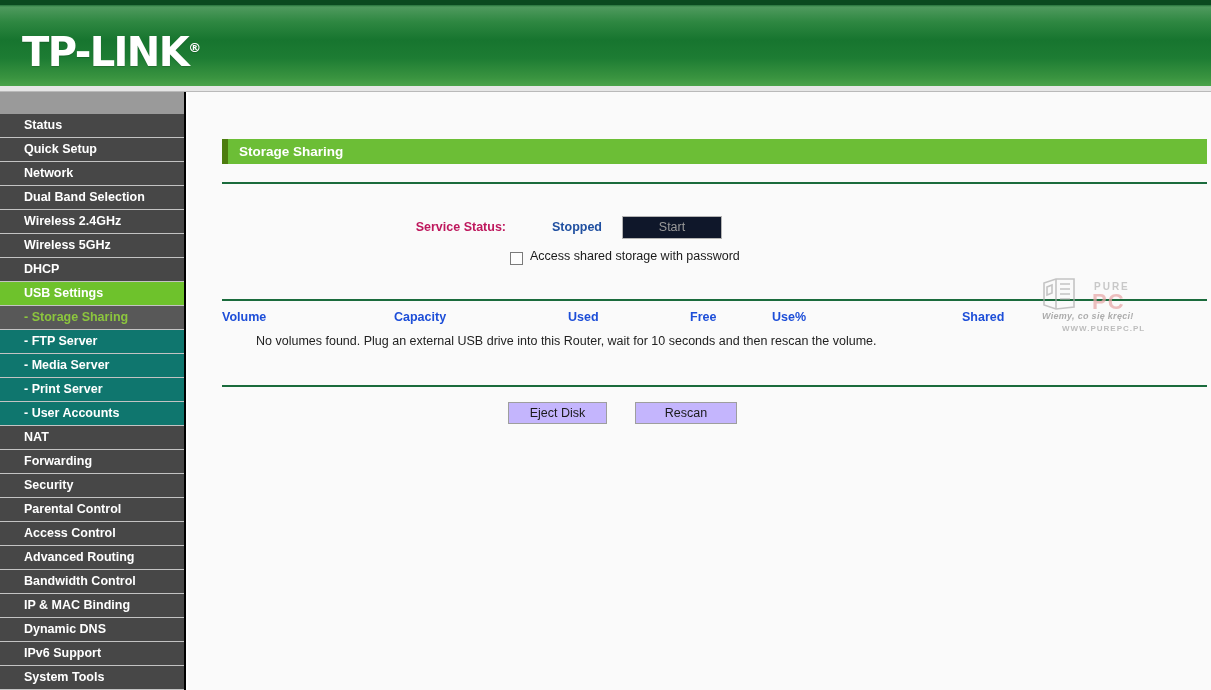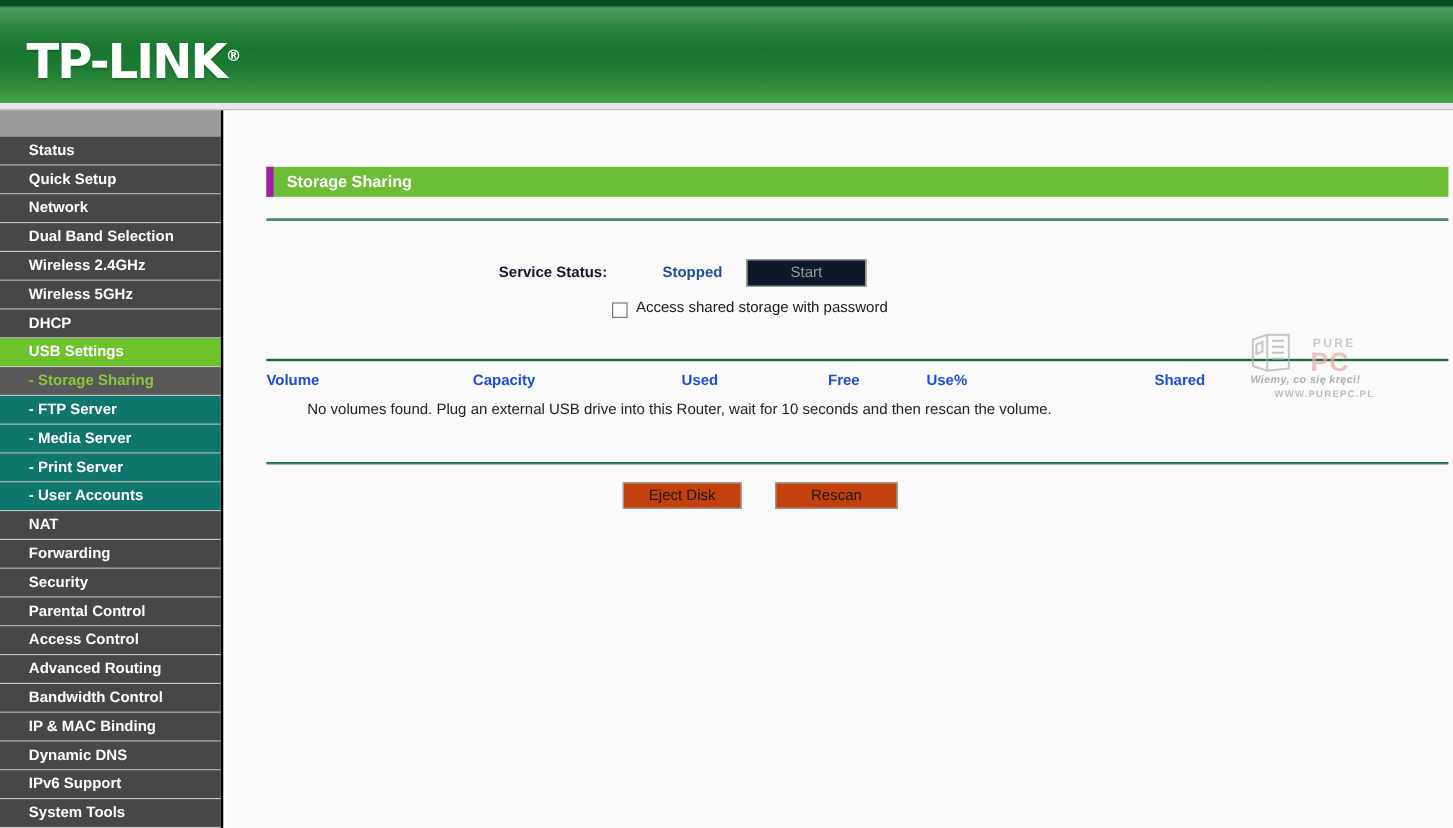--- a/index.html
+++ b/index.html
@@ -118,21 +118,21 @@
     width: 1023px;
     height: 598px;
     background: #fafafa;
   }
 
   #title-bar {
     position: absolute;
     left: 34px; top: 47px;
     width: 985px; height: 25px;
     background: #6cbe36;
-    border-left: 6px solid #a21caf;
+    border-left: 6px solid #4d7c0f;
     color: #ffffff;
     font-size: 13.5px;
     font-weight: bold;
     line-height: 25px;
     padding-left: 11px;
   }
 
   .hr-green {
     position: absolute;
     left: 34px;
@@ -151,21 +151,21 @@
     left: 34px; top: 124px;
     width: 985px; height: 30px;
   }
   #status-label {
     position: absolute;
     left: 164px; top: 4px;
     width: 120px;
     text-align: right;
     font-size: 12.5px;
     font-weight: bold;
-    color: #0f172a;
+    color: #be185d;
   }
   #status-value {
     position: absolute;
     left: 330px; top: 4px;
     font-size: 12.5px;
     font-weight: bold;
     color: #1f4fa0;
   }
   #start-button {
     position: absolute;
@@ -220,27 +220,26 @@
   
   #btn-row {
     position: absolute;
     left: 34px; top: 310px;
     width: 985px; height: 24px;
   }
   .btn {
     position: absolute;
     top: 0;
     height: 22px;
-    background: #c2410c;
+    background: #c4b5fd;
     border: 1px solid #9e9e9e;
     color: #1a1a1a;
     font-size: 12.5px;
     text-align: center;
     line-height: 20px;
-    margin-left: 11px;
   }
   #btn-eject { left: 286px; width: 99px; }
   #btn-rescan { left: 413px; width: 102px; }
 
   
   #watermark {
     position: absolute;
     left: 852px; top: 185px;
     width: 122px; height: 62px;
     opacity: 0.72;

